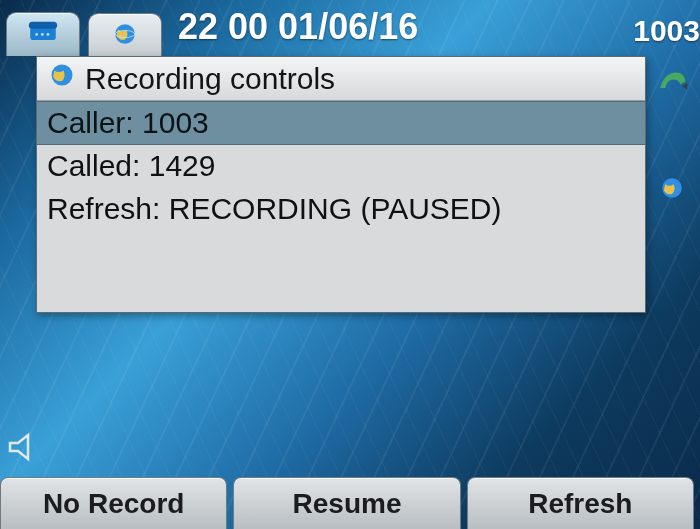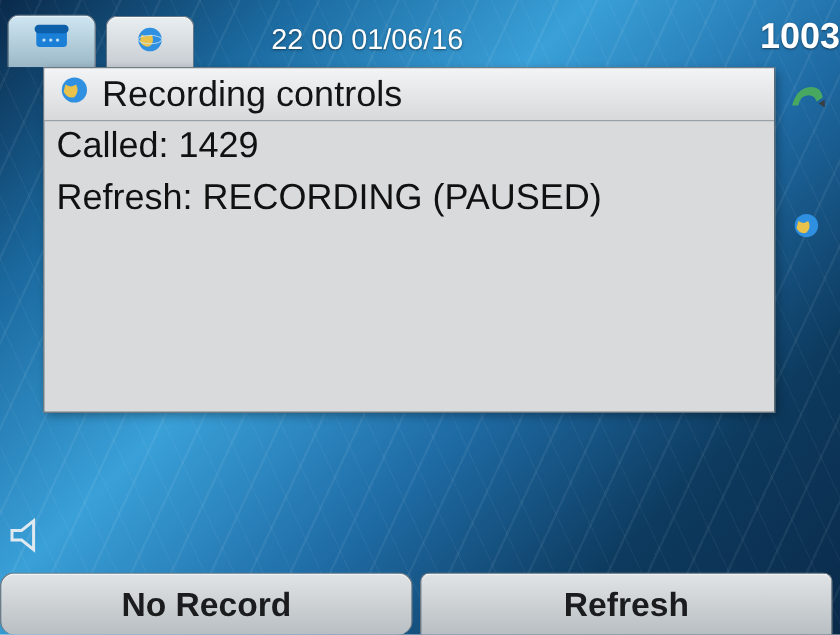--- a/index.html
+++ b/index.html
@@ -28,31 +28,31 @@
     border:1px solid #6d7a86; border-bottom:none; margin-right:8px;
     background:linear-gradient(#cfe7f3,#9bb7c6);
     box-shadow:inset 0 1px 0 rgba(255,255,255,0.6);
   }
   .tab.active {
     background:linear-gradient(#e9eef1,#c6ccd1);
     position:relative; top:1px;
   }
   .tab svg { width:34px; height:28px; }
   .topbar .datetime {
-    flex:1; color:#fff; font-size:24px; font-weight:400;
-    padding:0 8px 8px 8px; text-shadow:0 1px 2px rgba(0,0,0,0.5);margin-left:48px;
+    flex:1; color:#fff; font-size:36px; font-weight:700;
+    padding:0 8px 8px 8px; text-shadow:0 1px 2px rgba(0,0,0,0.5);
   }
   .topbar .ext {
     color:#fff; font-size:30px; font-weight:600; padding:0 0 8px 0;
     text-shadow:0 1px 2px rgba(0,0,0,0.5);
   }
 
   
   .window {
-    position:absolute; left:36px; top:56px; width:610px; height:288px;
+    position:absolute; left:36px; top:56px; width:610px; height:257px;
     background:#d8dadb; border:1px solid #5c6a74;
     box-shadow:2px 3px 8px rgba(0,0,0,0.35);
     z-index:2;
   }
   .win-title {
     height:44px; display:flex; align-items:center; gap:8px;
     background:linear-gradient(#f2f4f5,#d7d9da);
     border-bottom:1px solid #9aa1a6;
     font-size:30px; padding-left:10px; color:#121416;
   }
@@ -87,21 +87,21 @@
     display:flex; z-index:3;
   }
   .softkey{
     flex:1; display:flex; align-items:center; justify-content:center;
     font-size:28px; font-weight:600; color:#1a1c1d;
     background:linear-gradient(#e1e4e6,#b8bec2);
     border:1px solid #6f7a82; border-bottom:none;
     border-radius:8px 8px 0 0; margin:0 3px;
     box-shadow:inset 0 1px 0 rgba(255,255,255,0.7);
   }
-  .softkey:first-child{ margin-left:0;border-radius:12px; }
+  .softkey:first-child{ margin-left:0; }
   .softkey:last-child{ margin-right:6px; }
 </style>
 </head>
 <body>
 <div class="screen">
 
   <div class="topbar">
     <div class="tab">
       <span>
         <svg viewBox="0 0 48 36">
@@ -144,28 +144,30 @@
   <div class="window">
     <div class="win-title">
       <span>
         <svg viewBox="0 0 40 40">
           <circle cx="20" cy="20" r="14" fill="#2f8fe0"></circle>
           <path d="M10 14 q6 4 12 0 q4 8 -2 14 q-8 2 -12 -6 z" fill="#e8c24a"></path>
         </svg>
       </span>
       <span>Recording controls</span>
     </div>
+    <div class="row selected">Caller: 1003</div>
     <div class="row">Called: 1429</div>
     <div class="row">Refresh: RECORDING (PAUSED)</div>
   </div>
 
   <div class="speaker">
     <svg viewBox="0 0 40 40">
       <path d="M6 16 h8 l10 -8 v24 l-10 -8 h-8 z"></path>
     </svg>
   </div>
 
   <div class="softkeys">
     <div class="softkey">No Record</div>
+    <div class="softkey">Resume</div>
     <div class="softkey">Refresh</div>
   </div>
 
 </div>
 
 </body></html>

